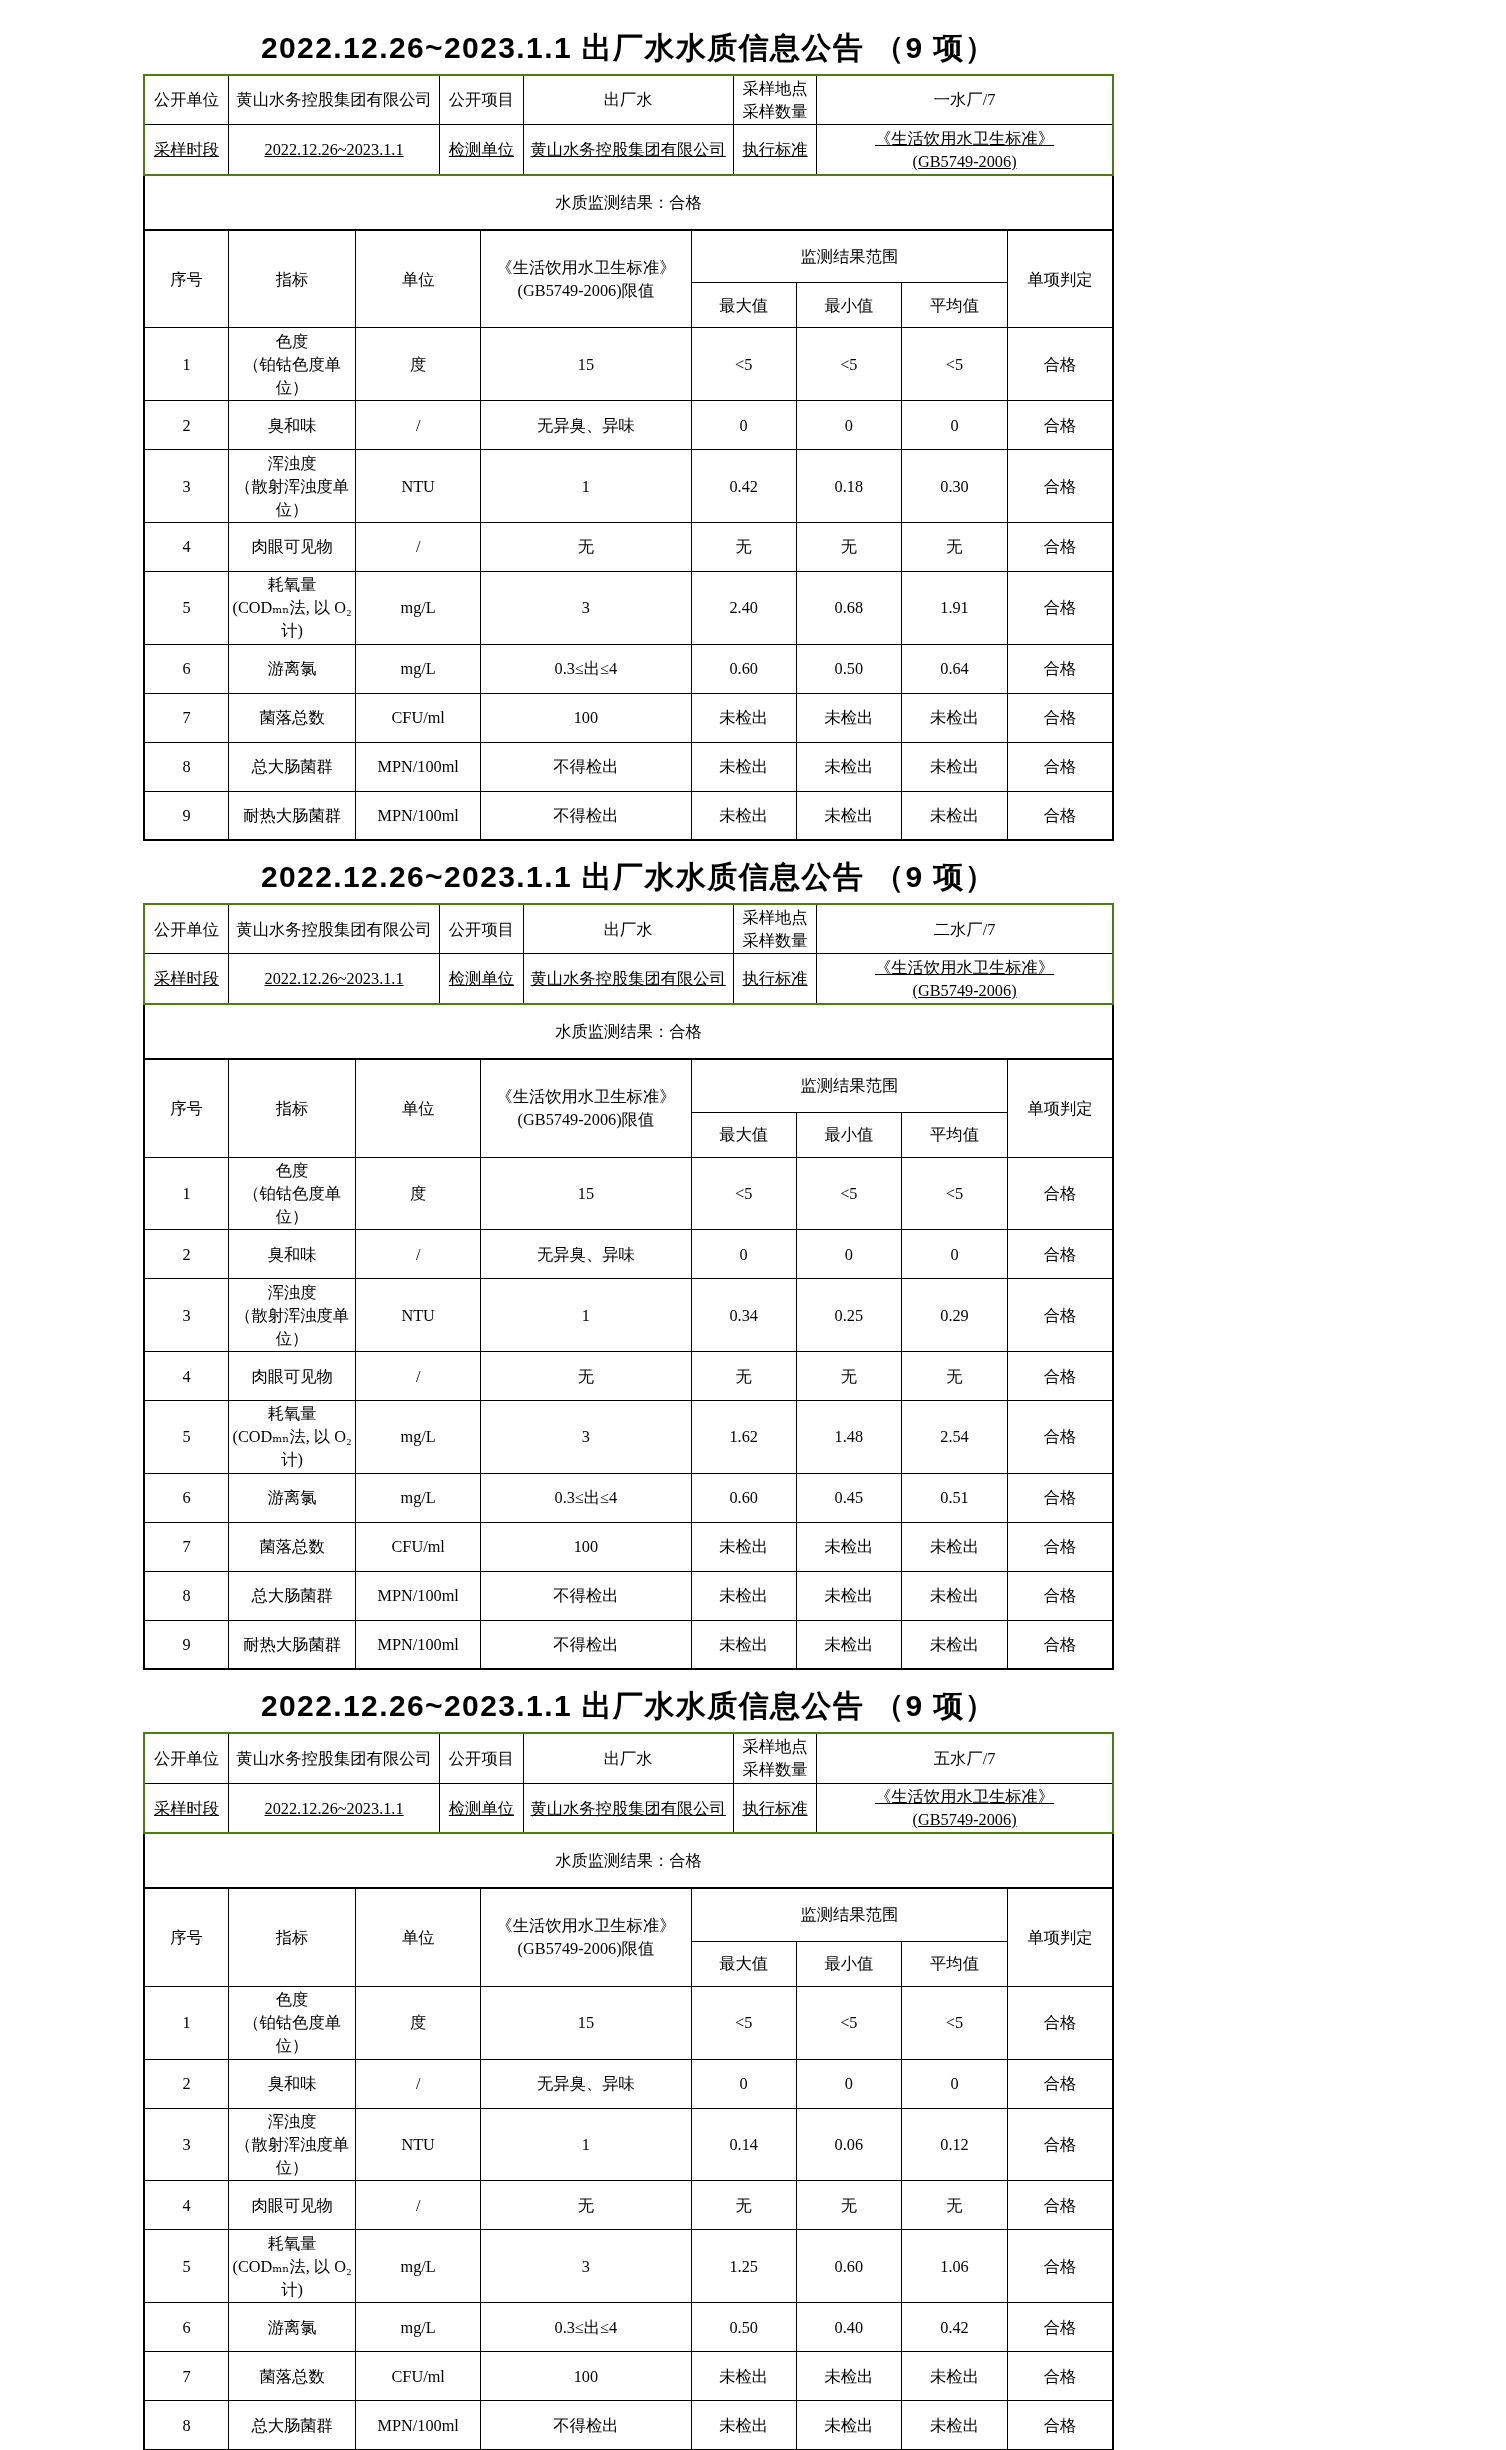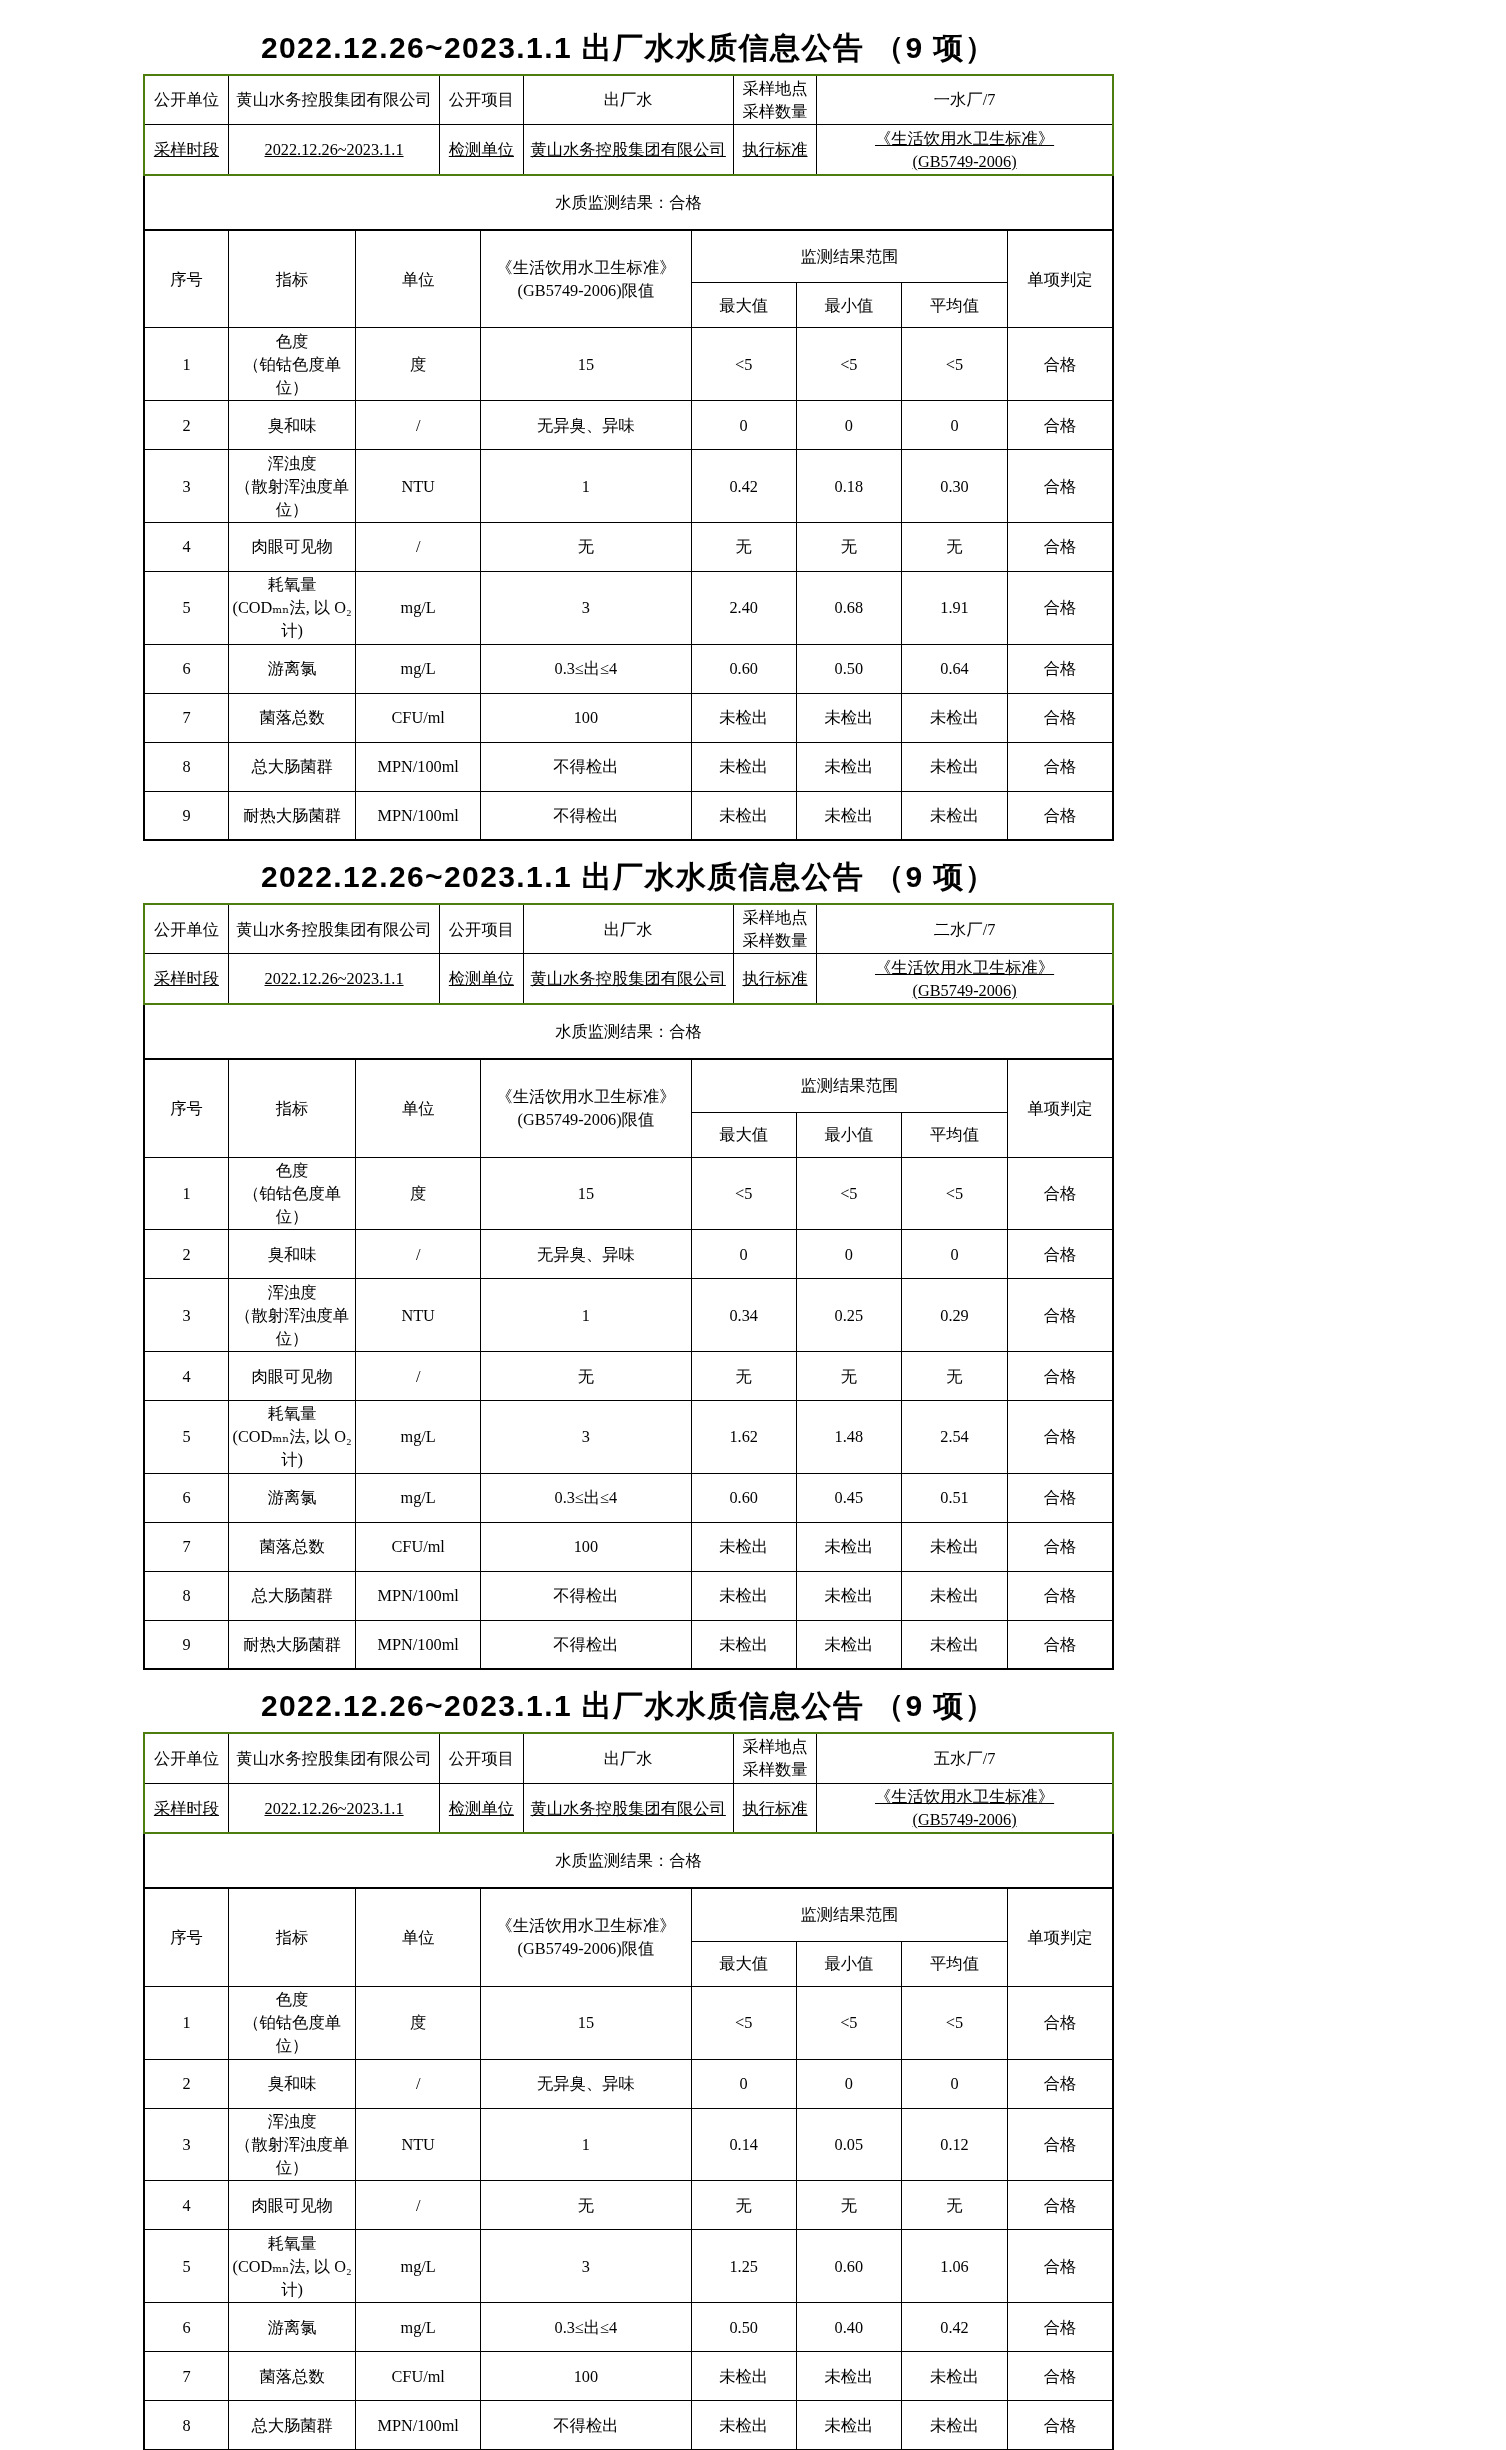--- a/index.html
+++ b/index.html
@@ -477,21 +477,21 @@
           <td>0</td>
           <td>合格</td>
         </tr>
         <tr class="data-row">
           <td>3</td>
           <td>浑浊度
 （散射浑浊度单位）</td>
           <td>NTU</td>
           <td>1</td>
           <td>0.14</td>
-          <td>0.05</td>
+          <td>0.06</td>
           <td>0.12</td>
           <td>合格</td>
         </tr>
         <tr class="data-row">
           <td>4</td>
           <td>肉眼可见物</td>
           <td>/</td>
           <td>无</td>
           <td>无</td>
           <td>无</td>

